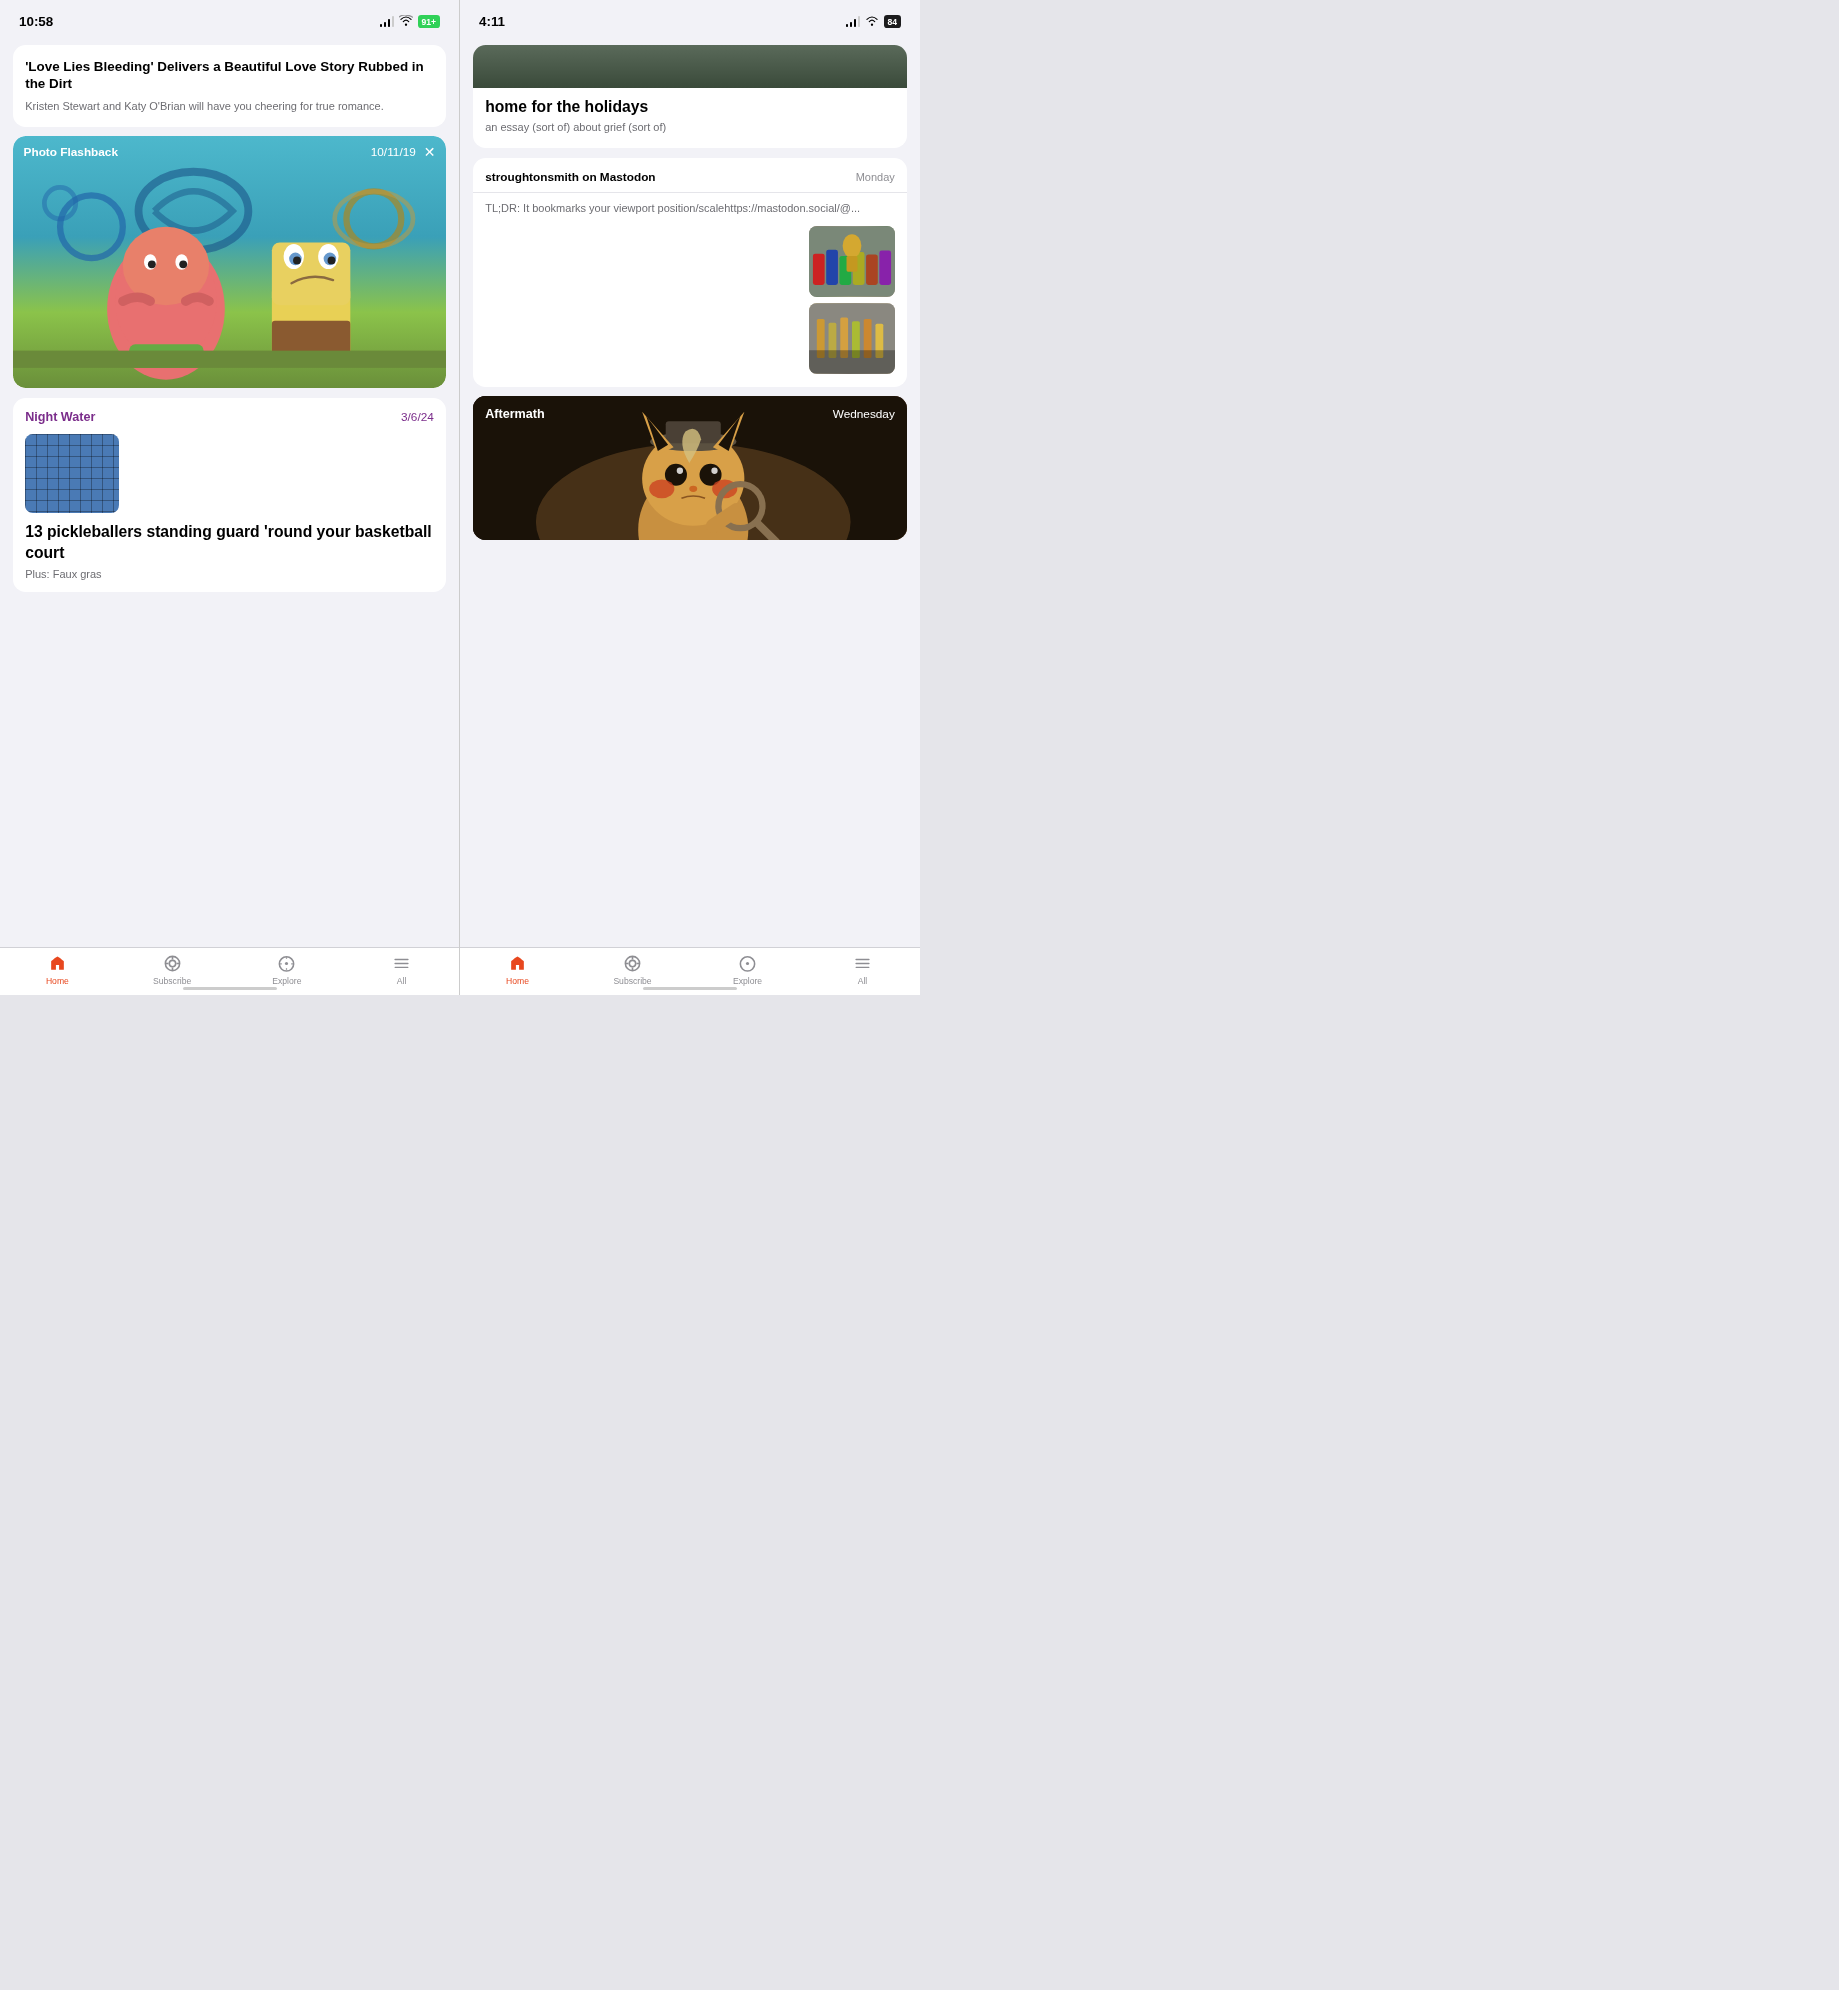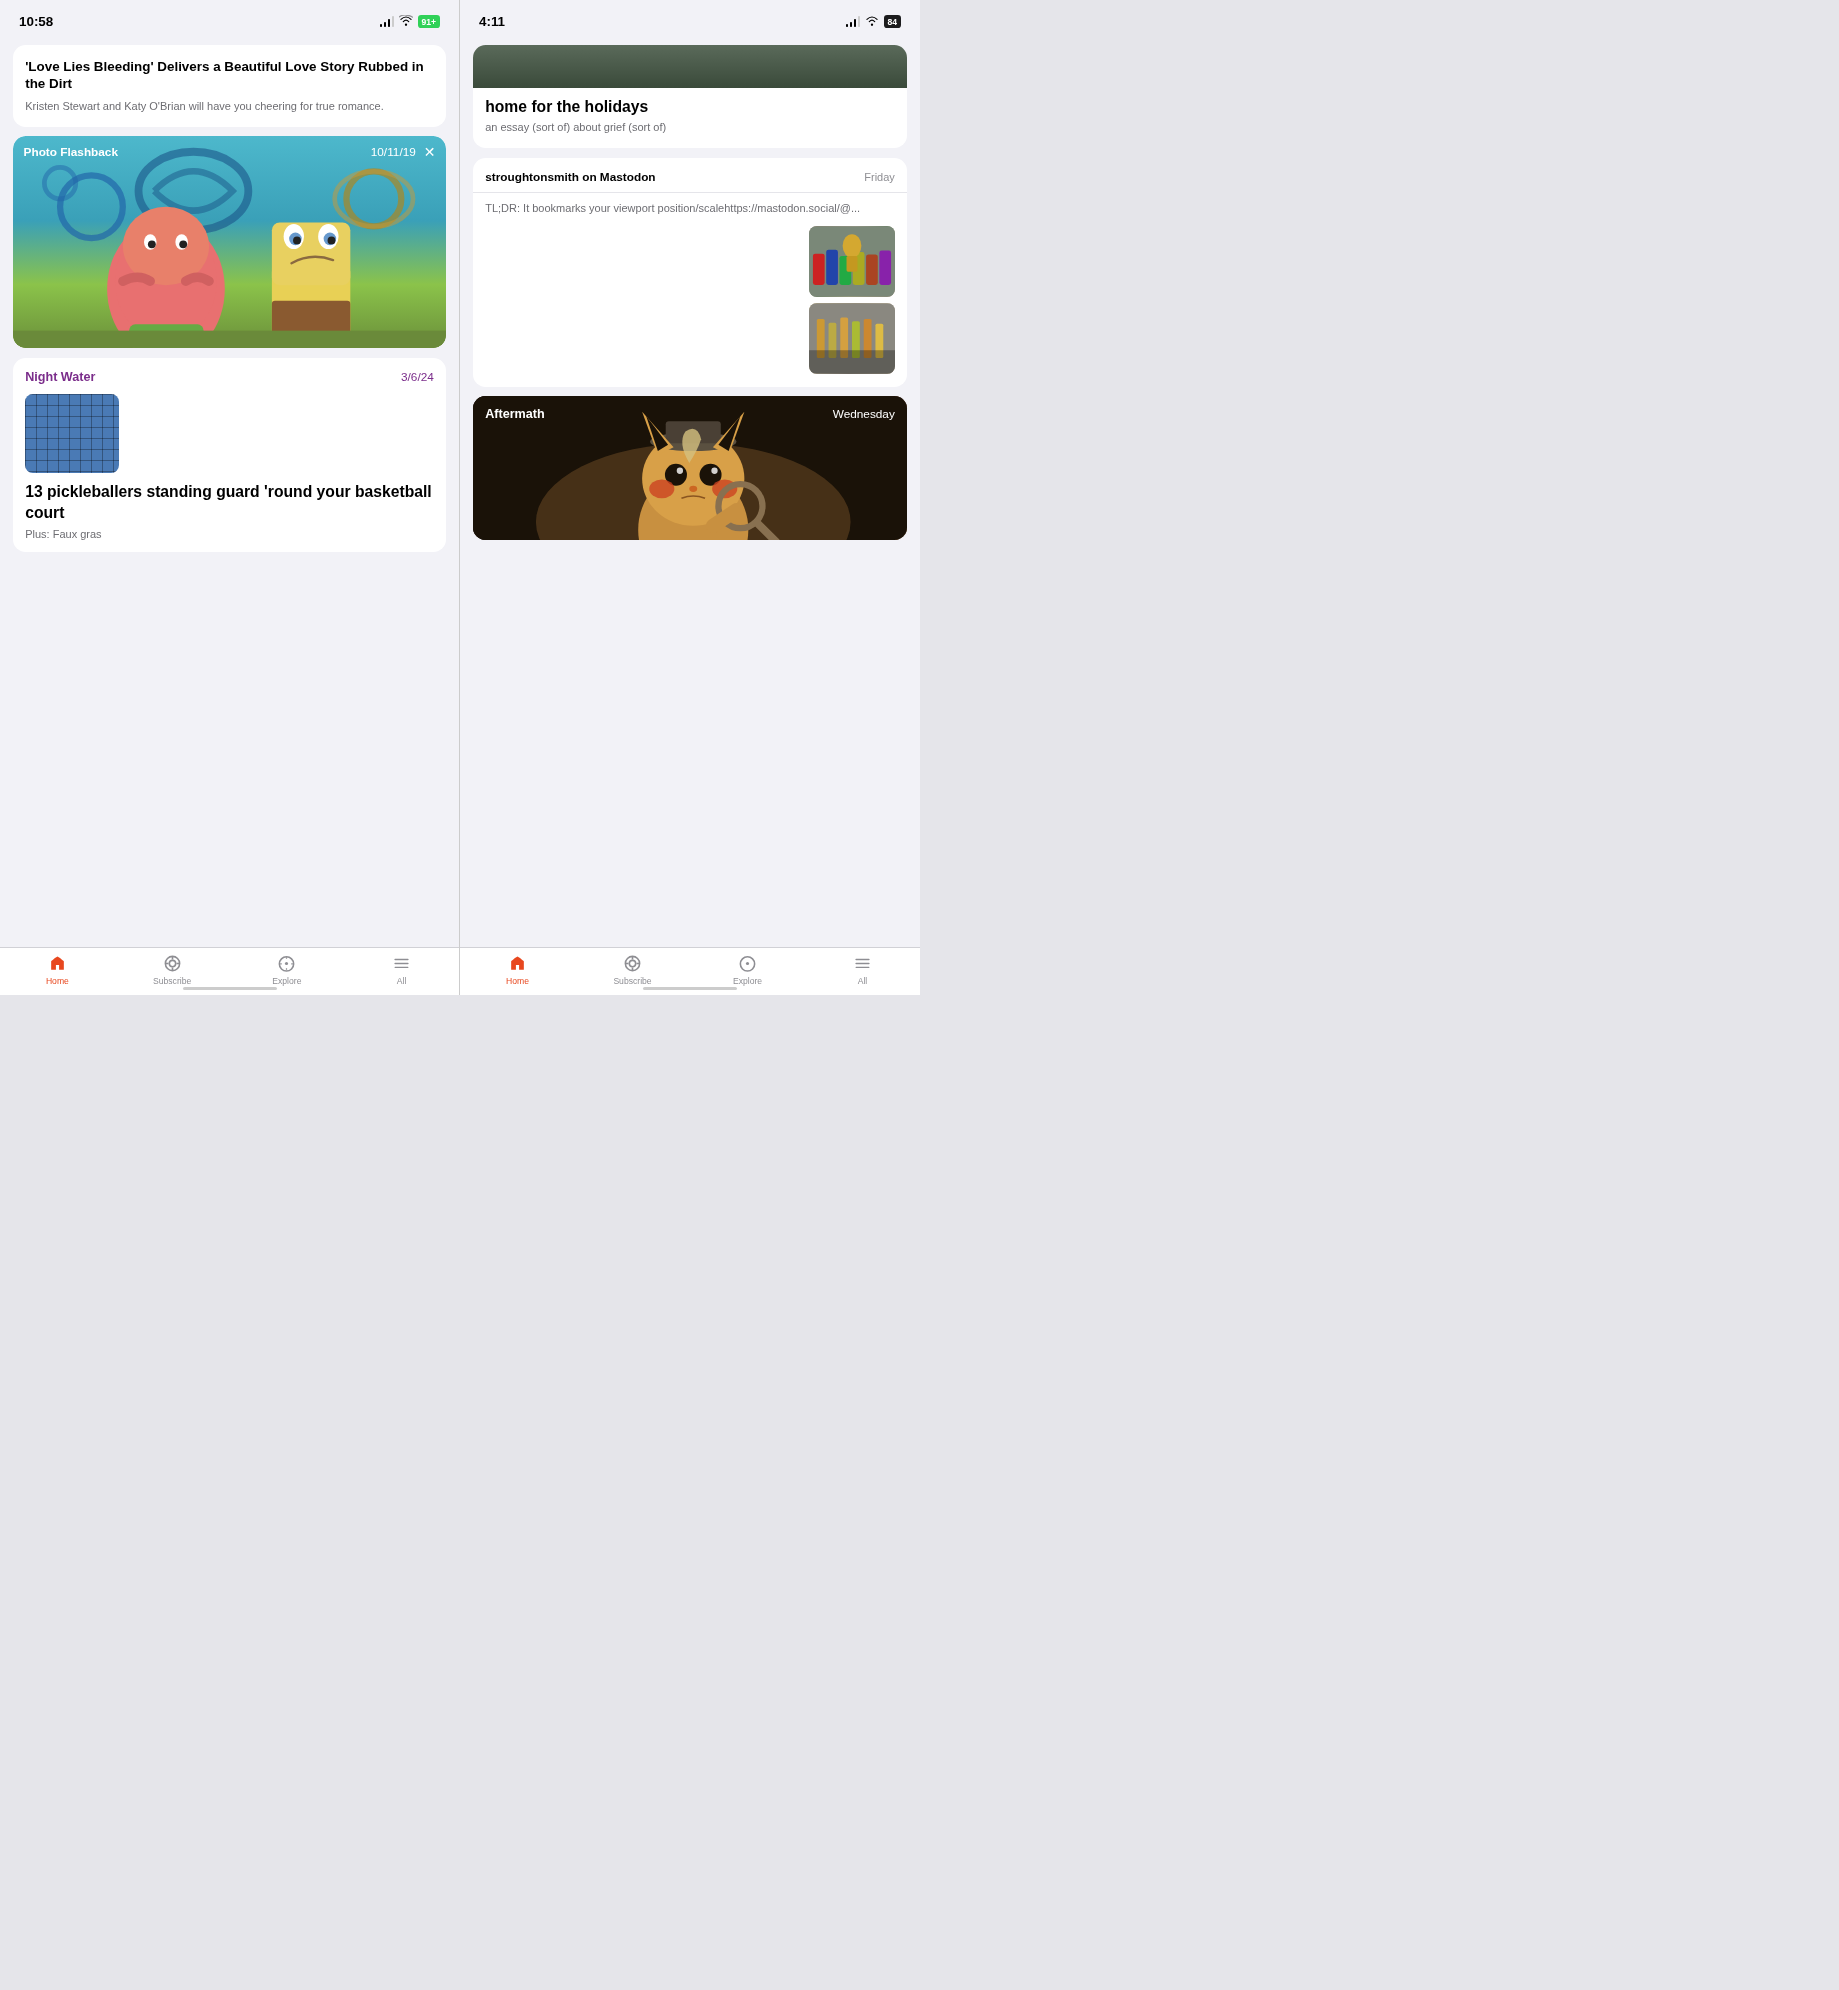--- a/index.html
+++ b/index.html
@@ -137,21 +137,21 @@
       font-weight: 500;
     }
     .close-btn {
       color: #fff;
       font-size: 14px;
       font-weight: 300;
     }
     .flashback-img-container {
       position: relative;
       width: 100%;
-      height: 212px;
+      height: 252px;
       border-radius: 12.6px;
       overflow: hidden;
     }
     .spongebob-bg {
       width: 100%;
       height: 100%;
       background: linear-gradient(180deg, #4db8cc 0%, #3aa0b8 40%, #8bc34a 70%, #6a8f3a 100%);
       position: relative;
       overflow: hidden;
     }
@@ -538,21 +538,21 @@
       <div class="holidays-top-bg"></div>
       <div class="holidays-body">
         <div class="holidays-title">home for the holidays</div>
         <div class="article-subtitle">an essay (sort of) about grief (sort of)</div>
       </div>
     </div>
 
     <div class="mastodon-card">
       <div class="mastodon-header">
         <span class="mastodon-author">stroughtonsmith on Mastodon</span>
-        <span class="mastodon-day">Friday</span>
+        <span class="mastodon-day">Monday</span>
       </div>
       <div class="sep"></div>
       <div style="height:7.9px"></div>
       <div class="mastodon-text">TL;DR: It bookmarks your viewport position/scalehttps://mastodon.social/@...</div>
       <div class="mastodon-images">
         <div class="mastodon-img">
           <div class="miniature-paint-img1">
             
             <svg width="86" height="71" viewBox="0 0 110 90">
               <rect x="0" y="0" width="110" height="90" fill="#7a8878"></rect>

